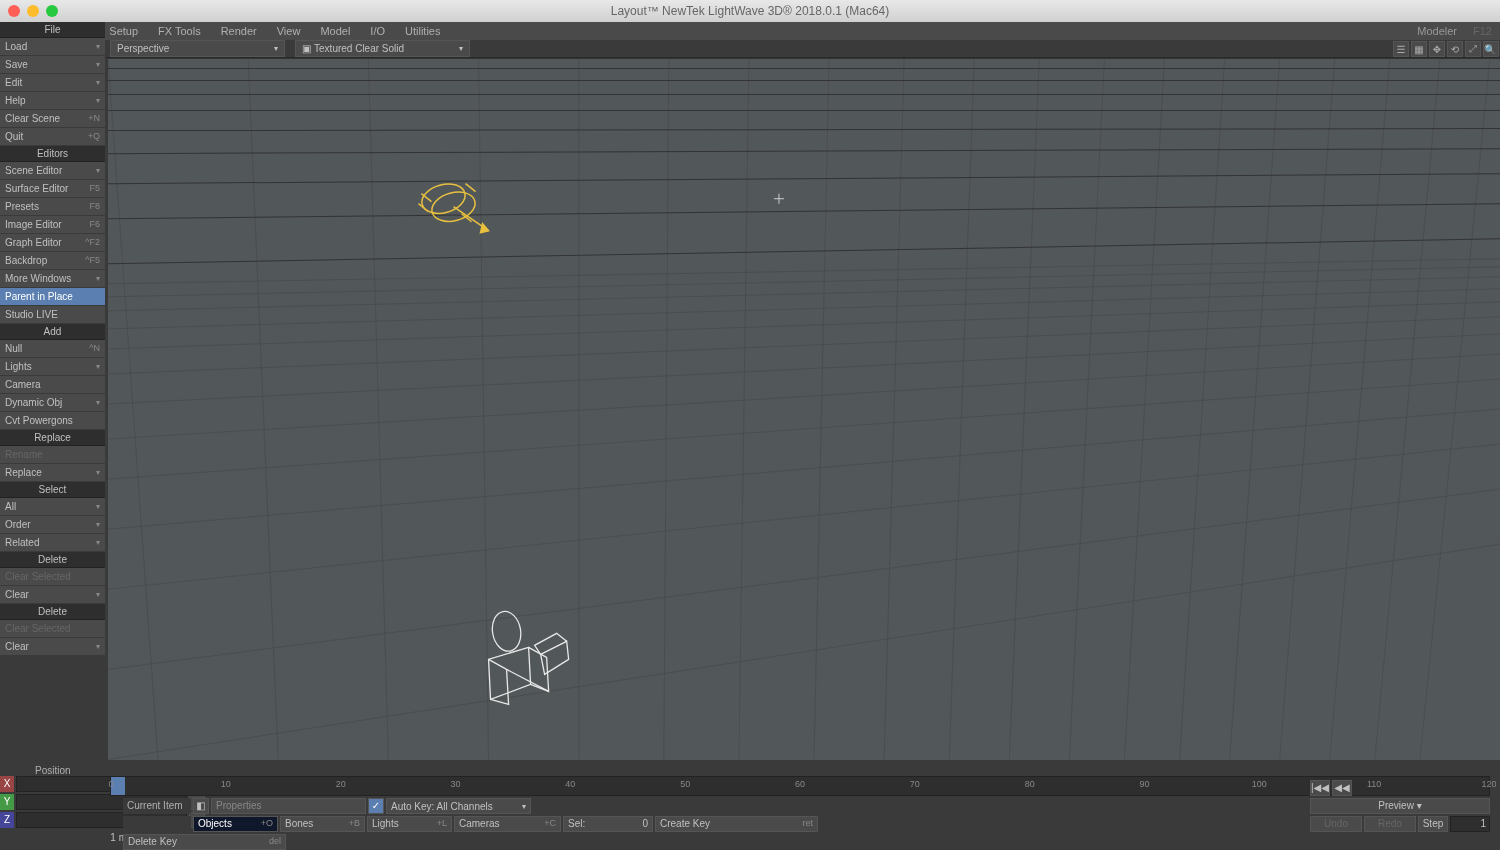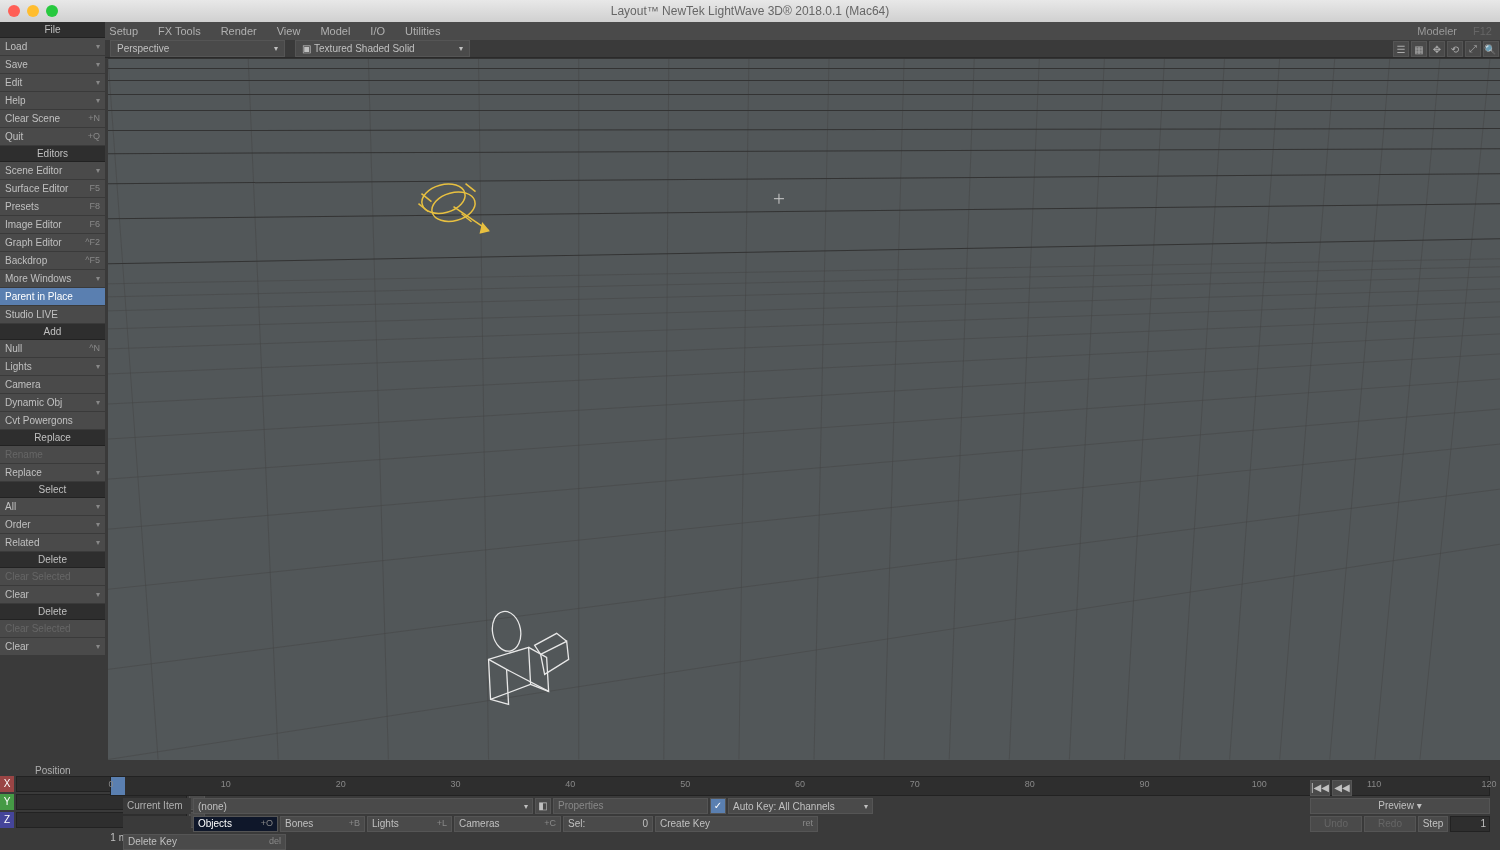--- a/index.html
+++ b/index.html
@@ -104,21 +104,21 @@
   <div class="spacer"></div>
   <div class="right-btn">Modeler</div>
   <div class="right-btn" style="color:#666">F12</div>
 </div>
 
 <div class="toolbar2">
   <div class="dropdown dd1">
       <span>Perspective</span>
     </div>
   <div class="dropdown dd2">
-      <span>▣ <span>Textured Shaded Solid</span></span>
+      <span>▣ <span>Textured Clear Solid</span></span>
     </div>
   <div class="spacer"></div>
   <div class="iconbtn">☰</div>
   <div class="iconbtn">▦</div>
   <div class="iconbtn">✥</div>
   <div class="iconbtn">⟲</div>
   <div class="iconbtn">⤢</div>
   <div class="iconbtn">🔍</div>
 </div>
 
@@ -362,23 +362,20 @@
         <div class="timeline-tick" style="left: 75%;">90</div>
         <div class="timeline-tick" style="left: 83.3333%;">100</div>
         <div class="timeline-tick" style="left: 91.6667%;">110</div>
         <div class="timeline-tick" style="left: 100%;">120</div>
       </div>
   </div>
 
   <div class="bottom-mid">
     <div class="bm-row">
       <div class="bm-label">Current Item</div>
-      <div class="bm-dropdown" style="width:340px">
-          <span>(none)</span>
-        </div>
       <div class="bm-btn" style="width:16px;justify-content:center">◧</div>
       <div class="bm-btn" style="width:155px;color:#888">
           <span>Properties</span>
         </div>
       <div class="bm-btn" style="width:16px;justify-content:center;background:#5a7fb0;color:#fff">✓</div>
       <div class="bm-dropdown" style="width:145px">
           <span>Auto Key: All Channels</span>
         </div>
     </div>
     <div class="bm-row">

